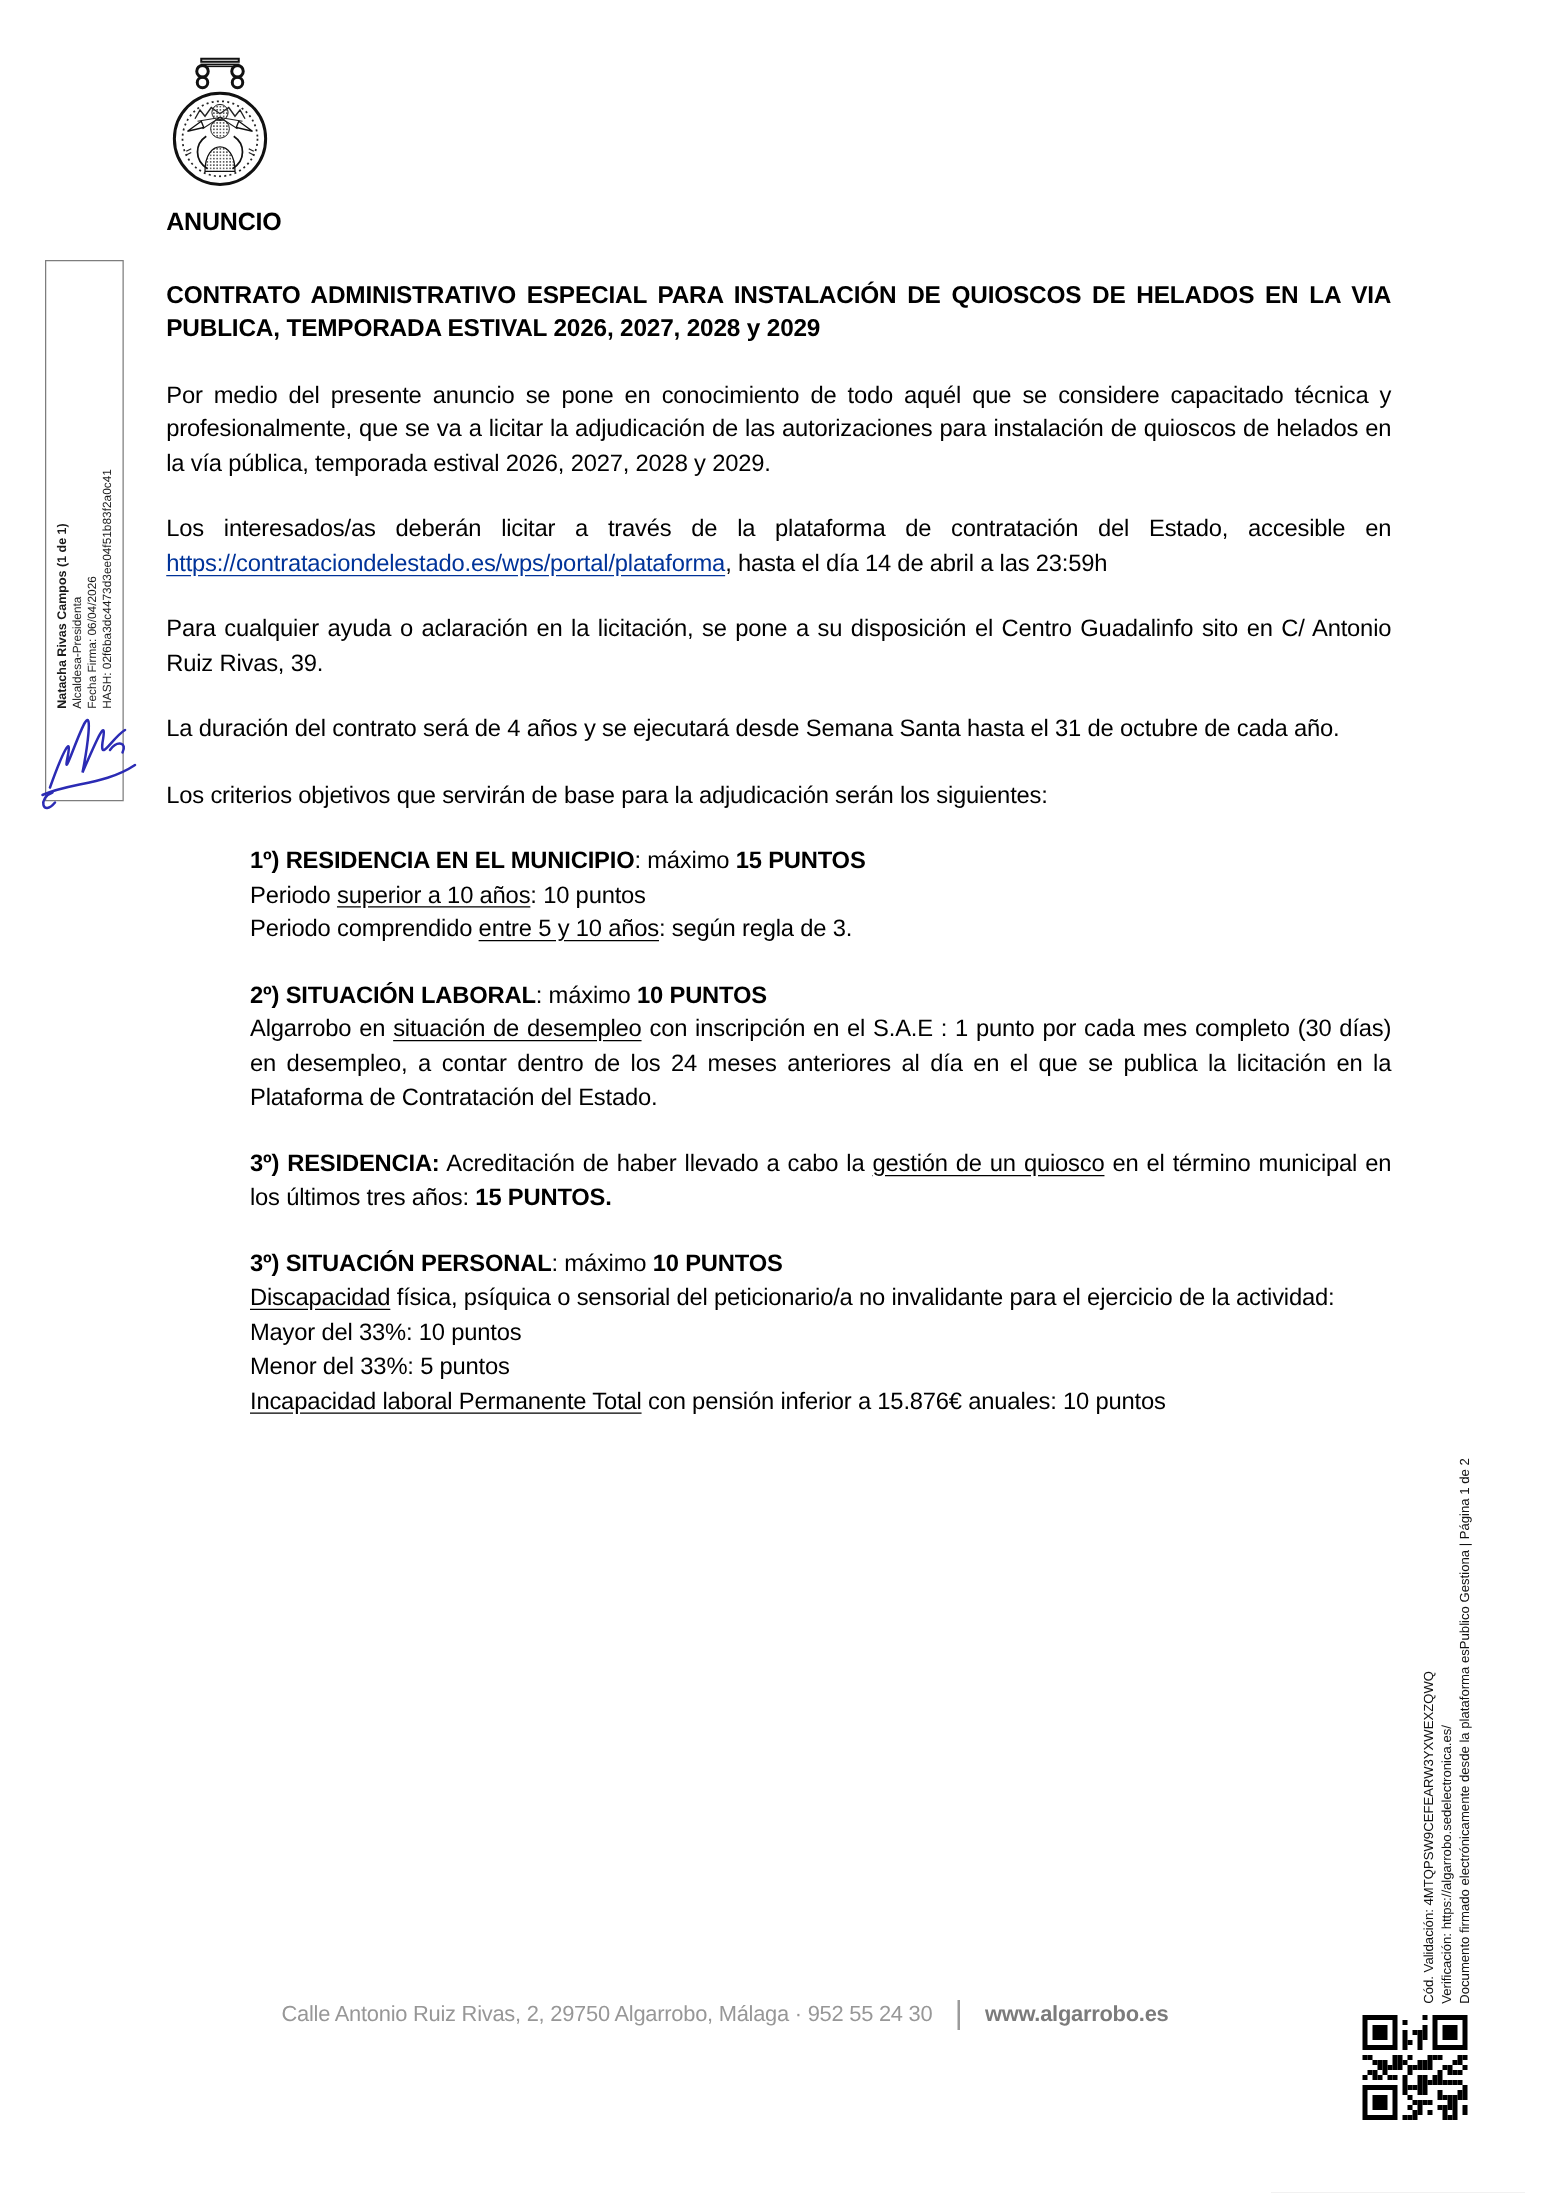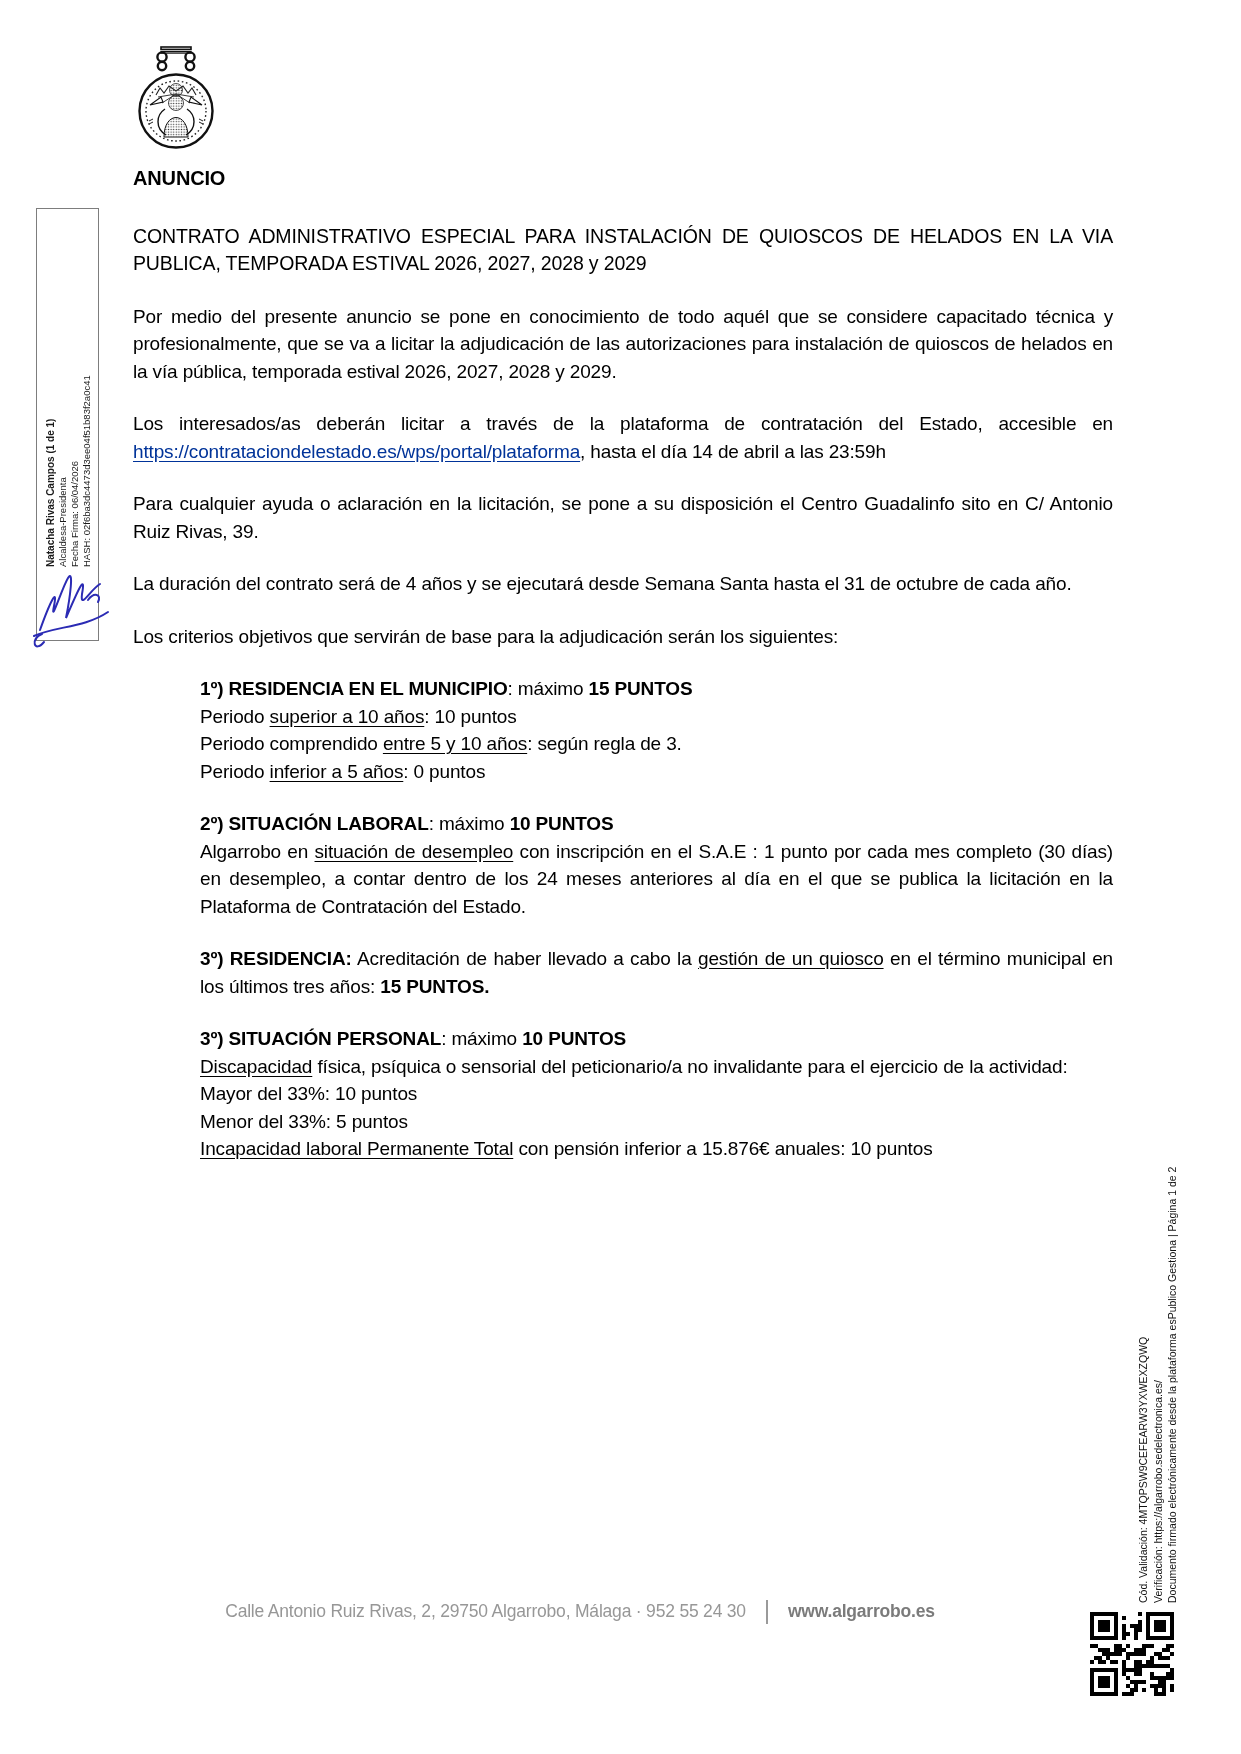--- a/index.html
+++ b/index.html
@@ -5,21 +5,21 @@
   html,body{margin:0;padding:0;background:#e8e8e8;}
   .page{
     position:relative;width:1241px;height:1754px;background:#ffffff;
     font-family:"Liberation Sans","DejaVu Sans",sans-serif;color:#000;
     overflow:hidden;margin:0 auto;
   }
   
   .content{position:absolute;left:133px;top:165px;width:980px;
     font-size:19px;line-height:27.5px;letter-spacing:-0.15px;}
   .doc-title{width:845px;text-align:left;font-weight:bold;font-size:20px;margin:0 0 30px 0;}
-  .doc-heading{font-weight:normal;text-align:justify;margin:0 0 25px 0;font-size:19.5px;}
+  .doc-heading{font-weight:bold;text-align:justify;margin:0 0 25px 0;font-size:19.5px;}
   .content p{margin:0 0 25px 0;text-align:justify;}
   .crit{margin:0 0 25px 67px;}
   .crit p{margin:0;}
   .b{font-weight:bold;}
   .u{text-decoration:underline;text-underline-offset:3px;}
   a.link{color:#003399;text-decoration:underline;text-underline-offset:3px;cursor:pointer;}
   .closing{width:845px;text-align:center;margin-top:52px;}
   .closing div{text-align:center;}
   
   .sig-box{position:absolute;left:36px;top:208px;width:63px;height:433px;
@@ -105,21 +105,20 @@
     <p><span>Para cualquier ayuda o aclaración en la licitación, se pone a su disposición el Centro Guadalinfo sito en C/ Antonio Ruiz Rivas, 39.</span></p>
 
     <p><span>La duración del contrato será de 4 años y se ejecutará desde Semana Santa hasta el 31 de octubre de cada año.</span></p>
 
     <p><span>Los criterios objetivos que servirán de base para la adjudicación serán los siguientes:</span></p>
 
     <div class="crit">
       <p><span class="b">1º) RESIDENCIA EN EL MUNICIPIO</span><span>: máximo </span><span class="b">15 PUNTOS</span></p>
       <p><span>Periodo </span><span class="u">superior a 10 años</span><span>: 10 puntos</span></p>
       <p><span>Periodo comprendido </span><span class="u">entre 5 y 10 años</span><span>: según regla de 3.</span></p>
-      <p><span>Periodo </span><span class="u">inferior a 5 años</span><span>: 0 puntos</span></p>
     </div>
 
     <div class="crit">
       <p><span class="b">2º) SITUACIÓN LABORAL</span><span>: máximo  </span><span class="b">10 PUNTOS</span></p>
       <p><span>Algarrobo en </span><span class="u">situación de desempleo</span><span> con inscripción en el S.A.E : 1 punto por cada mes completo (30 días) en desempleo, a contar dentro de los 24 meses anteriores al día en el que se publica la licitación en la Plataforma de Contratación del Estado.</span></p>
     </div>
 
     <div class="crit">
       <p><span class="b">3º) RESIDENCIA:</span><span> Acreditación de haber llevado a cabo la </span><span class="u">gestión de un quiosco</span><span> en el término municipal en los últimos tres años: </span><span class="b">15 PUNTOS.</span></p>
     </div>

